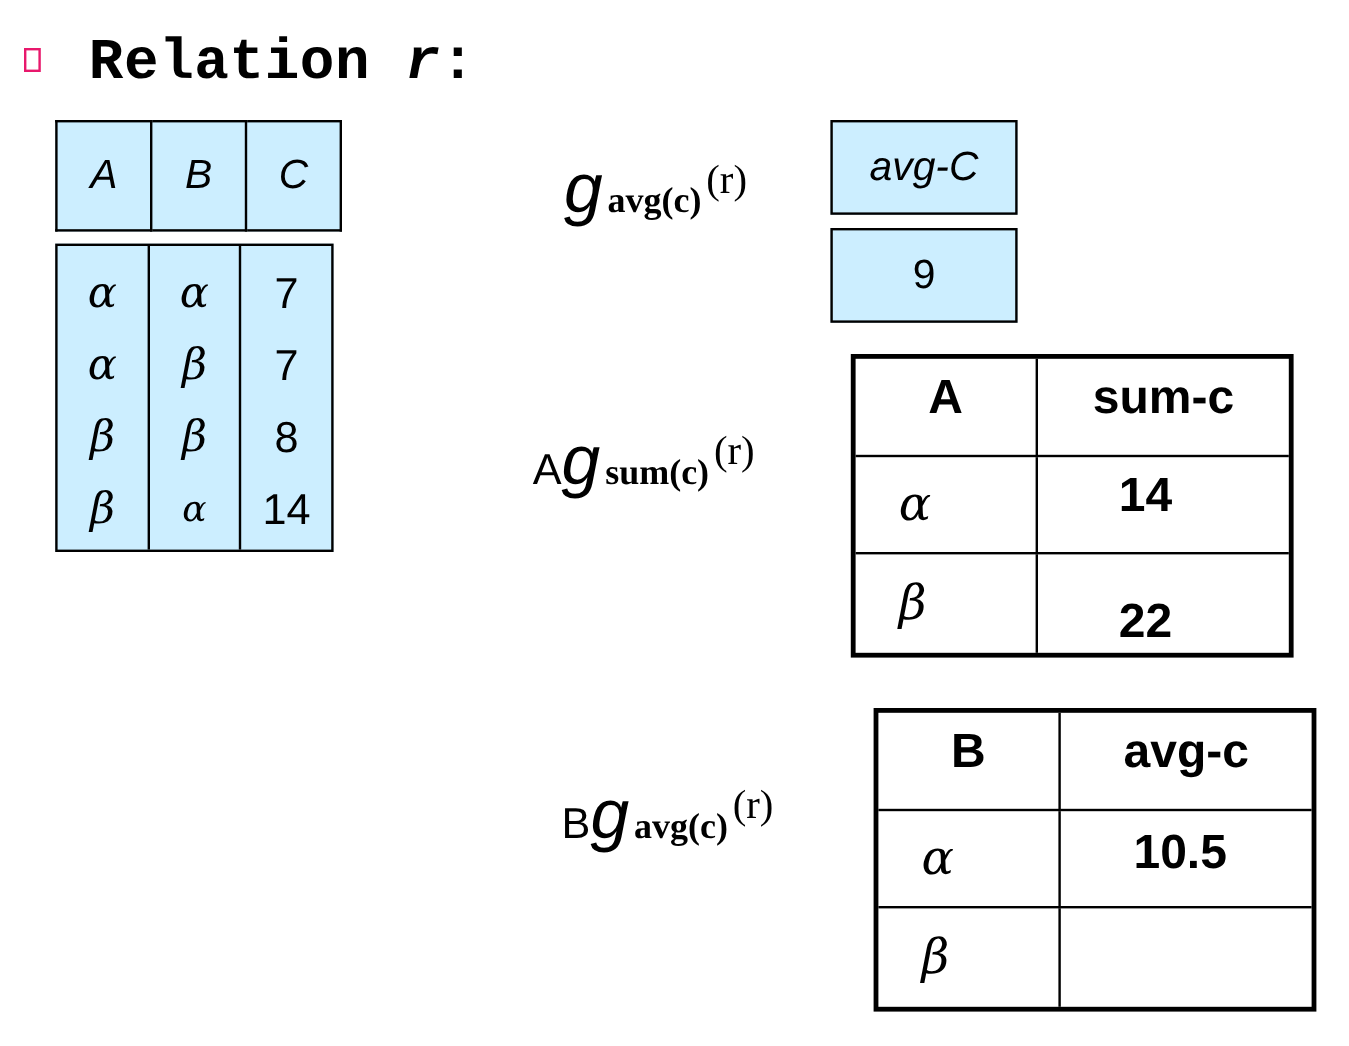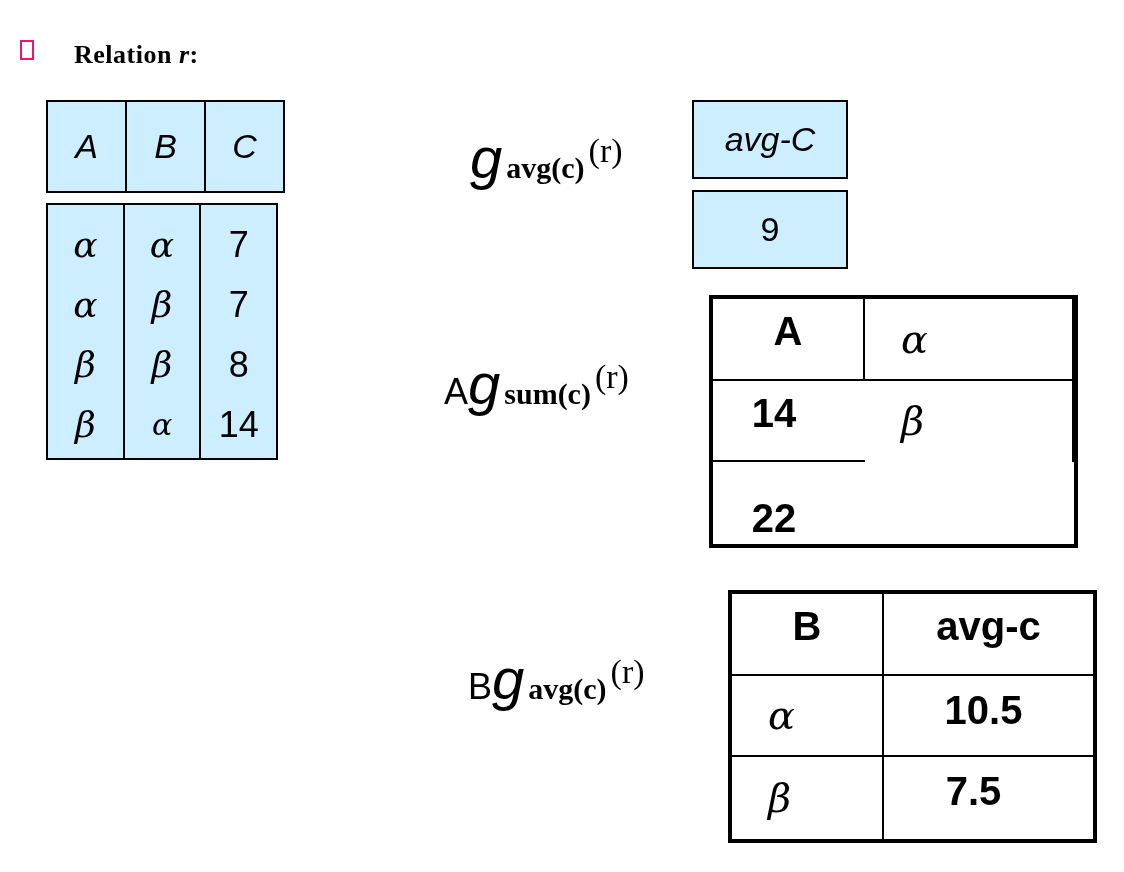--- a/index.html
+++ b/index.html
@@ -1,21 +1,21 @@
 <!DOCTYPE html>
 <html><head>
 <meta charset="utf-8">
 <style>
   html, body { margin: 0; padding: 0; background: #ffffff; }
   body { width: 1124px; height: 872px; position: relative; overflow: hidden; font-family: "Liberation Sans", sans-serif; color: #000; }
   .abs { position: absolute; }
 
   
   .bullet { left: 20px; top: 40px; width: 14px; height: 20px; border: 2.5px solid #e8186c; box-sizing: border-box; }
-  .title { left: 74px; top: 40px; font-size: 26px; font-weight: bold; font-family: Liberation Serif, serif; letter-spacing: 0.5px; }
+  .title { left: 74px; top: 26px; font-size: 48px; font-weight: bold; font-family: Liberation Mono, monospace; letter-spacing: 0.5px; }
   .title .rvar { font-style: italic; }
 
   
   .rel { border-collapse: collapse; background: #cceeff; }
   .rel td { border: 2px solid #000; width: 75px; text-align: center; }
   .rel-head { left: 46px; top: 100px; }
   .rel-head td { height: 87px; font-style: italic; font-size: 34px; }
   .rel-body { left: 46px; top: 203px; border: 2px solid #000; background: #cceeff; width: 232px; height: 257px; box-sizing: border-box; display: flex; }
   .rel-col { width: 77px; display: flex; flex-direction: column; justify-content: center; padding-top: 6px; }
   .rel-col + .rel-col { border-left: 2px solid #000; }
@@ -89,31 +89,31 @@
 <div class="abs box" style="left:692px; top:100px; width:156px; height:79px; font-style:italic;">avg-C</div>
 <div class="abs box" style="left:692px; top:190px; width:156px; height:79px;">9</div>
 
 <div class="abs expr" style="left:444px; top:350px;">
   <span class="grp">A</span><span class="g">g</span>
   <span class="sub">sum(c)</span>
   <span class="paren">(r)</span>
 </div>
 <div class="abs res" style="left:709px; top:295px; width:369px; height:253px; grid-template-columns:152px 1fr; grid-template-rows:repeat(3, 1fr);">
   <div class="c hdr" style="align-items:flex-start; padding-top:10px;">A</div>
+  <div class="c hdr last-col" style="align-items:flex-start; padding-top:10px;">sum-c</div>
   <div class="c greek" style="padding-left:36px;">α</div>
   <div class="c num last-col" style="align-items:flex-start; padding-top:10px; padding-right:30px;">14</div>
   <div class="c greek last-row" style="padding-left:36px;">β</div>
   <div class="c num last-col last-row" style="align-items:flex-start; padding-top:10px; padding-right:30px;margin-top:24px;">22</div>
 </div>
 
 <div class="abs expr" style="left:468px; top:645px;">
   <span class="grp">B</span><span class="g">g</span>
   <span class="sub">avg(c)</span>
   <span class="paren">(r)</span>
 </div>
 <div class="abs res" style="left:728px; top:590px; width:369px; height:253px; grid-template-columns:152px 1fr; grid-template-rows:repeat(3, 1fr);">
   <div class="c hdr" style="align-items:flex-start; padding-top:10px;">B</div>
   <div class="c hdr last-col" style="align-items:flex-start; padding-top:10px;">avg-c</div>
   <div class="c greek" style="padding-left:36px;">α</div>
   <div class="c num last-col" style="align-items:flex-start; padding-top:12px; padding-right:10px;">10.5</div>
   <div class="c greek last-row" style="padding-left:36px;">β</div>
-  <div class="c num last-col last-row" style="align-items:flex-start; padding-top:12px; padding-right:30px;">7.5</div>
 </div>
 
 </body></html>

